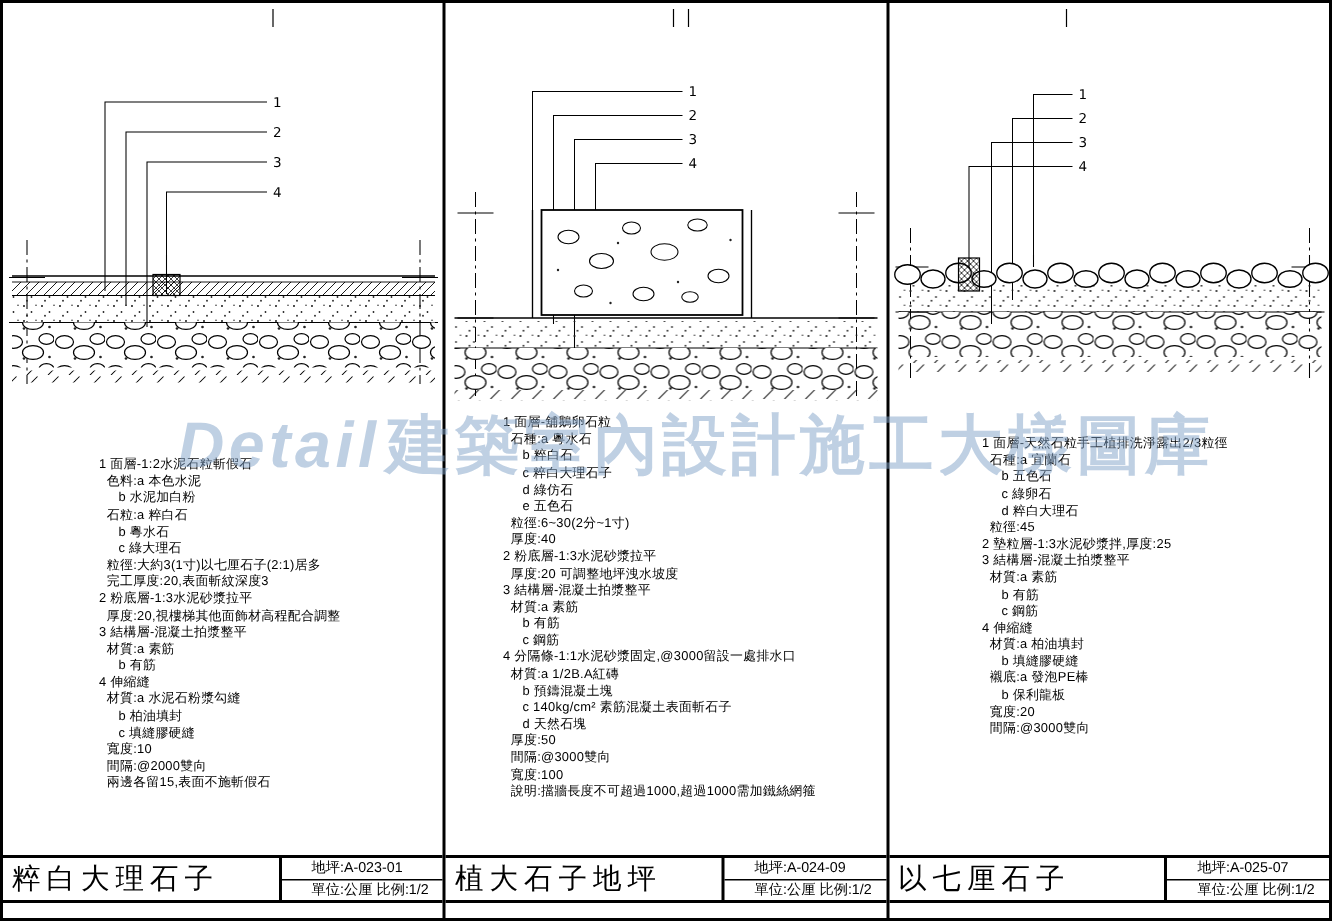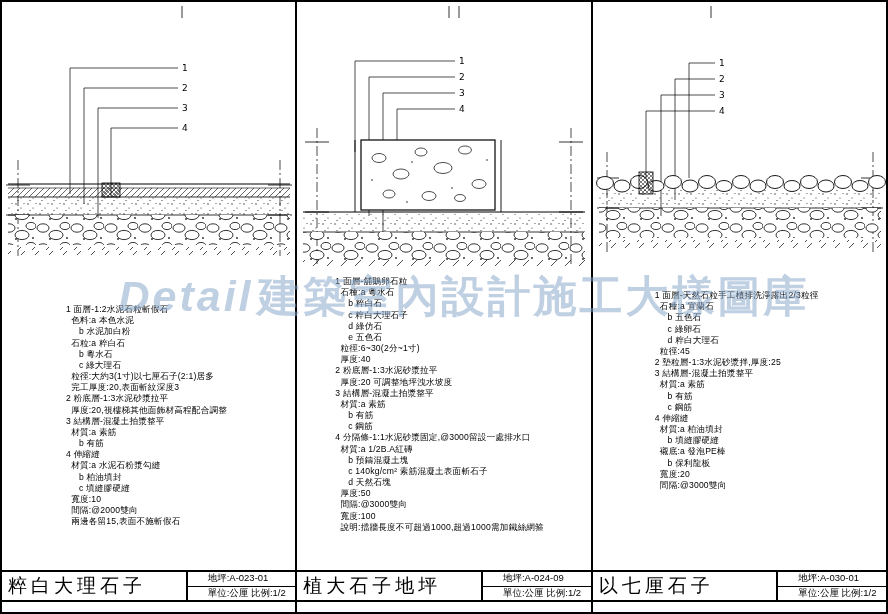--- a/index.html
+++ b/index.html
@@ -237,21 +237,21 @@
             <line x1="6" y1="206" x2="288" y2="206" stroke="#000" stroke-width="0.8"></line>
             <rect x="6" y="206" width="282" height="30" fill="url(#rubbleP)"></rect>
             <rect x="6" y="238" width="282" height="8" fill="url(#earthP)"></rect>
           </g>
         </svg>
       </div>
       <div class="spec spec-2"><div>1 面層-天然石粒手工植排洗淨露出2/3粒徑</div><div>  石種:a 宜蘭石</div><div>     b 五色石</div><div>     c 綠卵石</div><div>     d 粹白大理石</div><div>  粒徑:45</div><div>2 墊粒層-1:3水泥砂漿拌,厚度:25</div><div>3 結構層-混凝土拍漿整平</div><div>  材質:a 素筋</div><div>     b 有筋</div><div>     c 鋼筋</div><div>4 伸縮縫</div><div>  材質:a 柏油填封</div><div>     b 填縫膠硬縫</div><div>  襯底:a 發泡PE棒</div><div>     b 保利龍板</div><div>  寬度:20</div><div>  間隔:@3000雙向</div></div>
       <div class="titleblock">
         <div class="tb-title">以七厘石子</div>
         <div class="tb-meta">
-          <div class="m1">地坪:A-030-01</div>
+          <div class="m1">地坪:A-025-07</div>
           <div class="m2">單位:公厘 比例:1/2</div>
         </div>
       </div>
       <div class="bottomstrip"></div>
     </div>
 
   </div>
 </div>
 
 </body></html>

